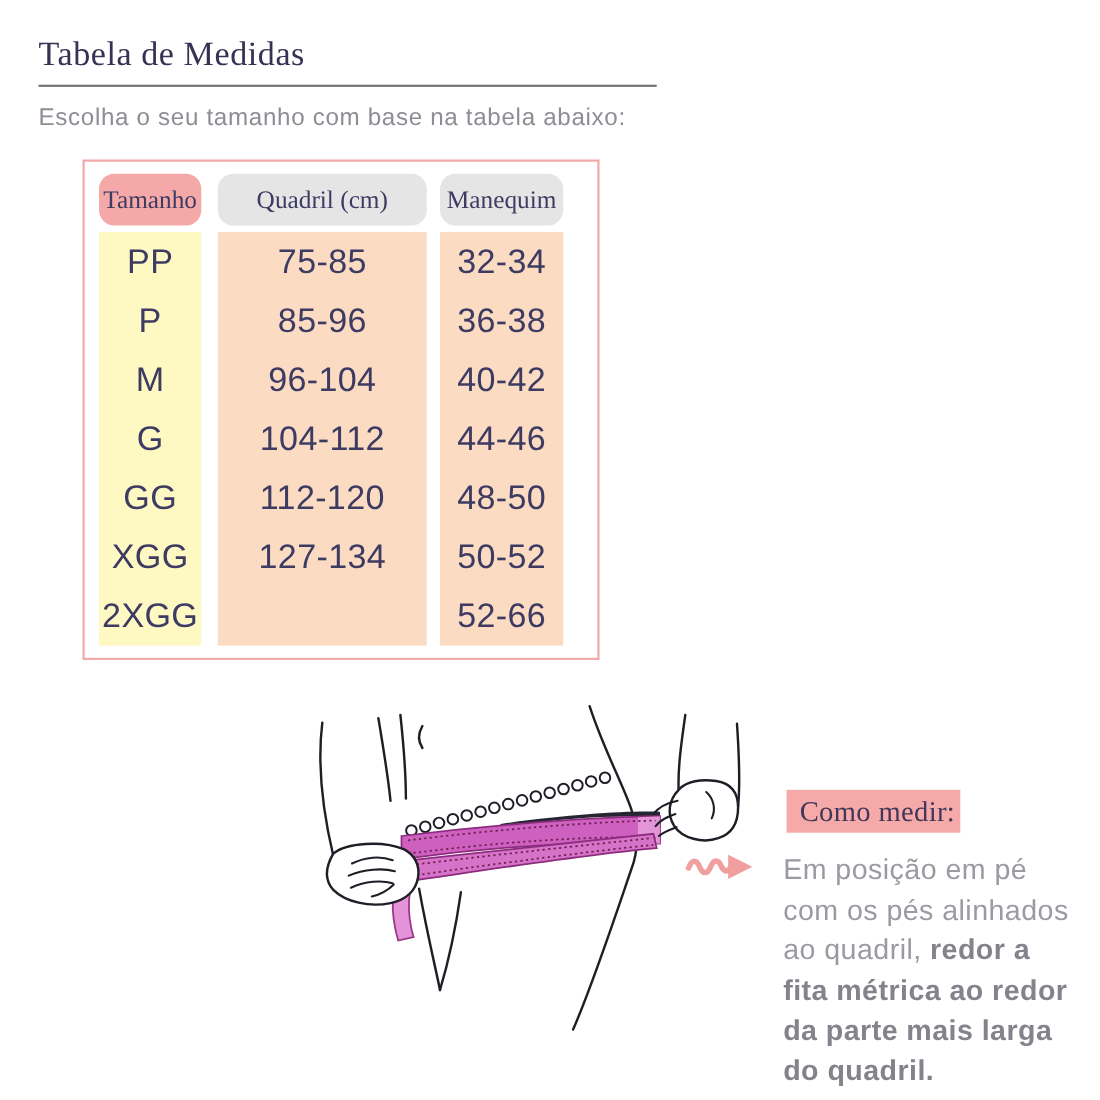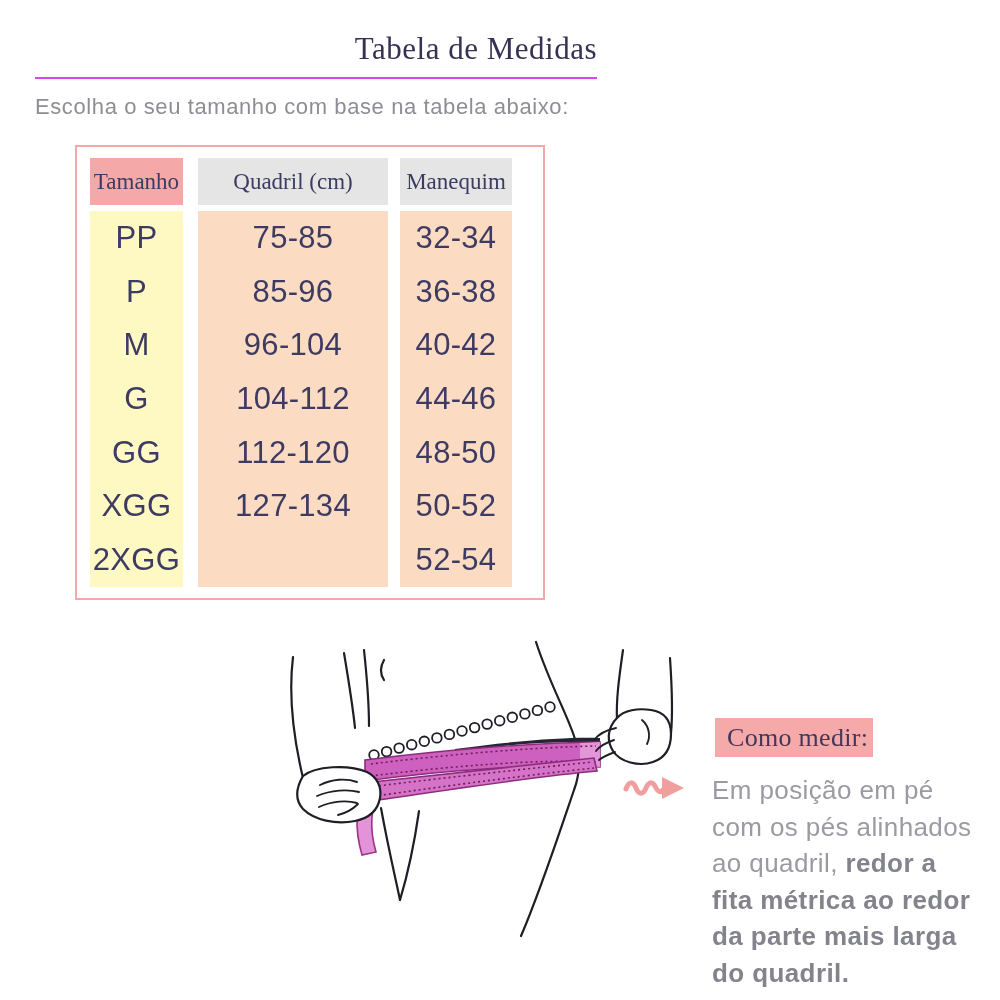--- a/index.html
+++ b/index.html
@@ -3,43 +3,43 @@
 <meta charset="utf-8">
 <style>
   html,body{margin:0;padding:0;background:#ffffff;}
   body{
     width:1000px;height:1000px;position:relative;overflow:hidden;
     font-family:"Liberation Sans",sans-serif;
   }
   
   .title-wrap{
     position:absolute;left:35px;top:30px;width:562px;
-    text-align:right;padding-bottom:9px;
-    border-bottom:2px solid #d946ef;
+    text-align:left;padding-bottom:9px;
+    border-bottom:2px solid #737373;
   }
   .title{
     font-family:"Liberation Serif",serif;
     font-size:31px;color:#353253;letter-spacing:.5px;line-height:38px;
   }
   .subtitle{
     position:absolute;left:35px;top:94px;
     font-size:22px;color:#8d8d95;letter-spacing:.6px;
   }
   
   .size-table{
     position:absolute;left:75px;top:145px;width:470px;height:455px;
     border:2px solid #f2a8a8;background:#ffffff;box-sizing:border-box;
   }
   .col{position:absolute;top:11px;}
   .col-tamanho{left:13px;width:93px;}
   .col-quadril{left:121px;width:190px;}
   .col-manequim{left:323px;width:112px;}
   .col-head{
     height:47px;line-height:47px;text-align:center;
-    font-family:"Liberation Serif",serif;font-size:23px;color:#3e3b63;
+    font-family:"Liberation Serif",serif;font-size:23px;color:#3e3b63;border-radius:14px;
   }
   .col-tamanho .col-head{background:#f5a8a8;}
   .col-quadril .col-head,.col-manequim .col-head{background:#e5e5e5;}
   .col-body{
     margin-top:6px;height:376px;
     display:grid;grid-template-rows:repeat(7,1fr);
   }
   .col-tamanho .col-body{background:#fef9c3;}
   .col-quadril .col-body,.col-manequim .col-body{background:#fbdcc3;}
   .t-cell{
@@ -95,21 +95,21 @@
   </div>
   <div class="col col-manequim">
     <div class="col-head">Manequim</div>
     <div class="col-body">
         <div class="t-cell">32-34</div>
         <div class="t-cell">36-38</div>
         <div class="t-cell">40-42</div>
         <div class="t-cell">44-46</div>
         <div class="t-cell">48-50</div>
         <div class="t-cell">50-52</div>
-        <div class="t-cell">52-54</div>
+        <div class="t-cell">52-66</div>
       </div>
   </div>
 </div>
 
 <svg class="figure" viewBox="0 0 430 372" xmlns="http://www.w3.org/2000/svg">
   <g fill="none" stroke="#1e1e26" stroke-width="2.2" stroke-linecap="round">
 
     <path d="M23,29 C18,70 24,112 33,150"></path>
     <path d="M74,25 C79,55 83,80 85,100"></path>
 

